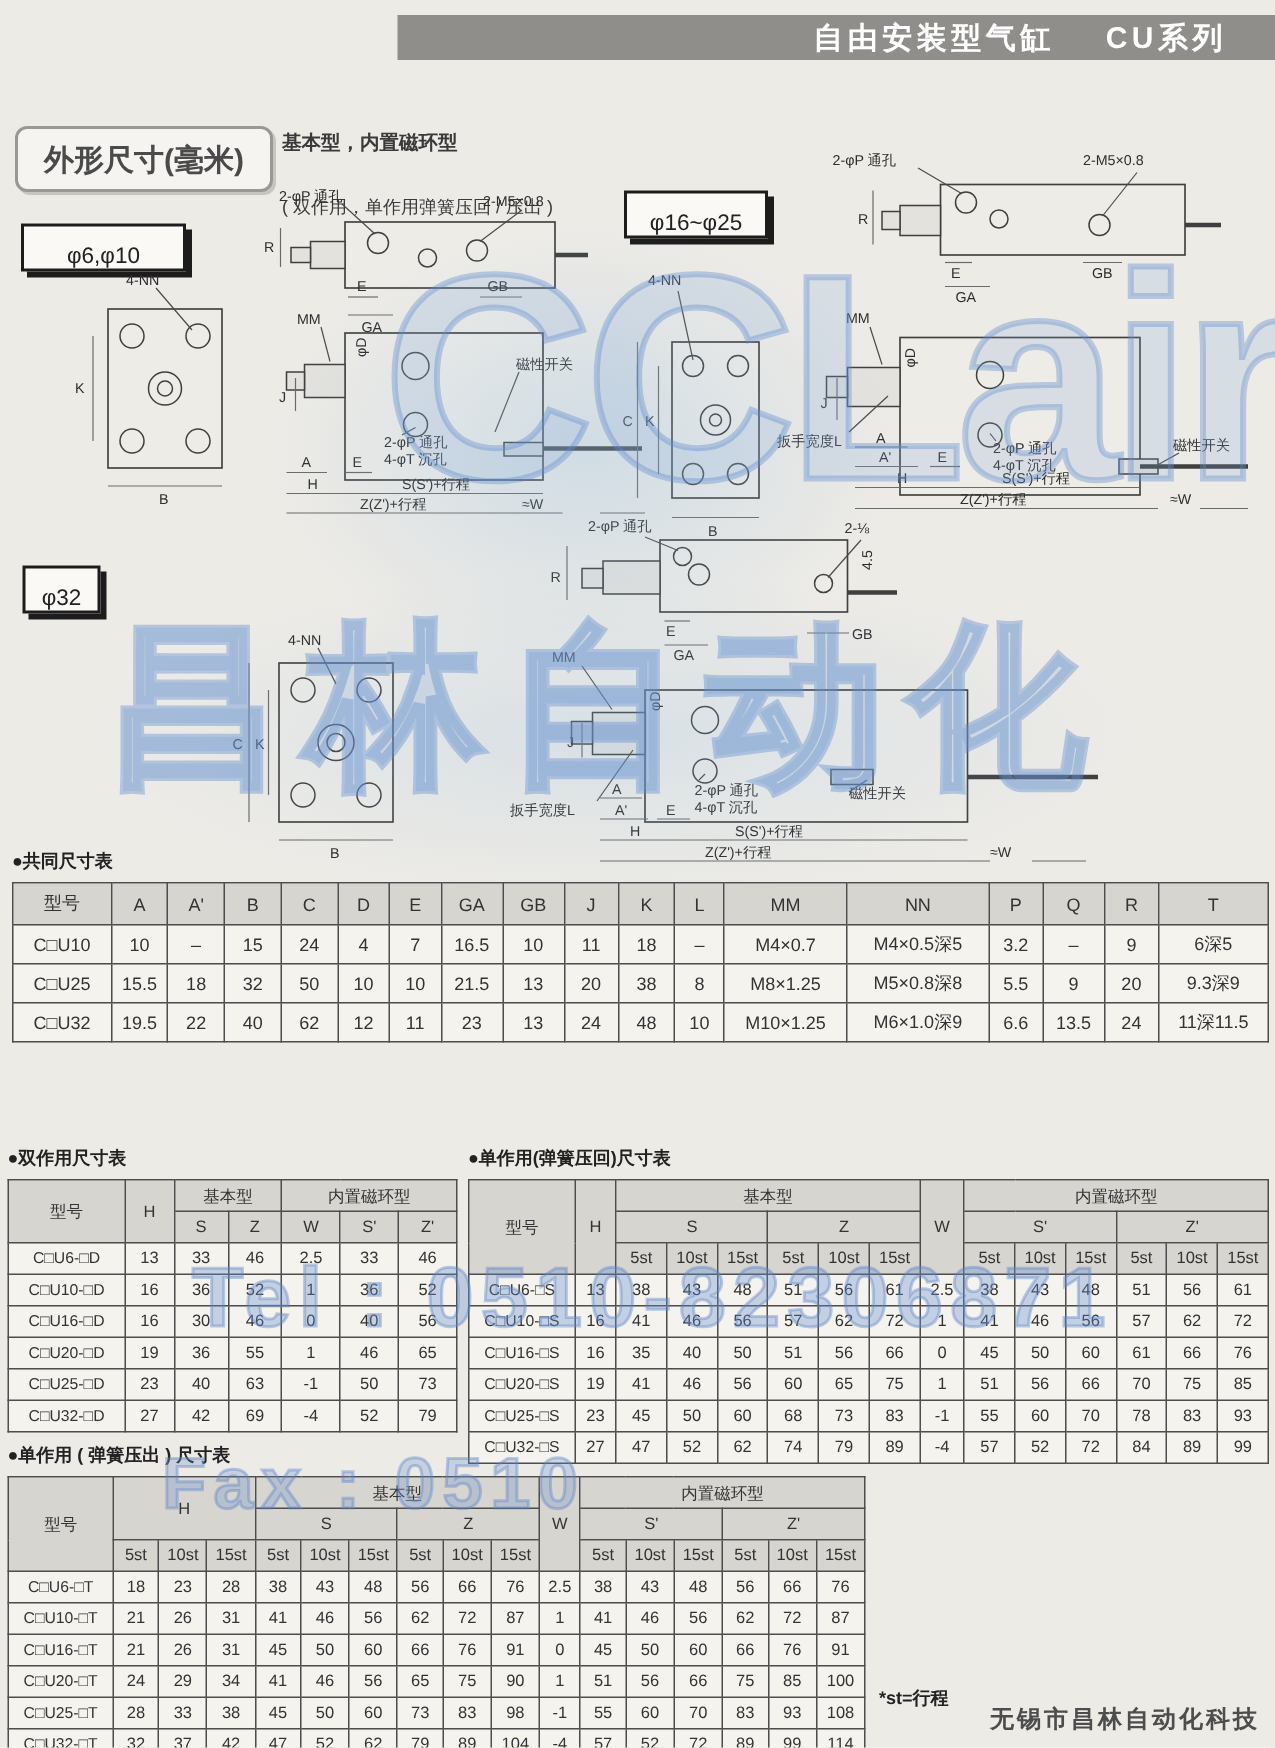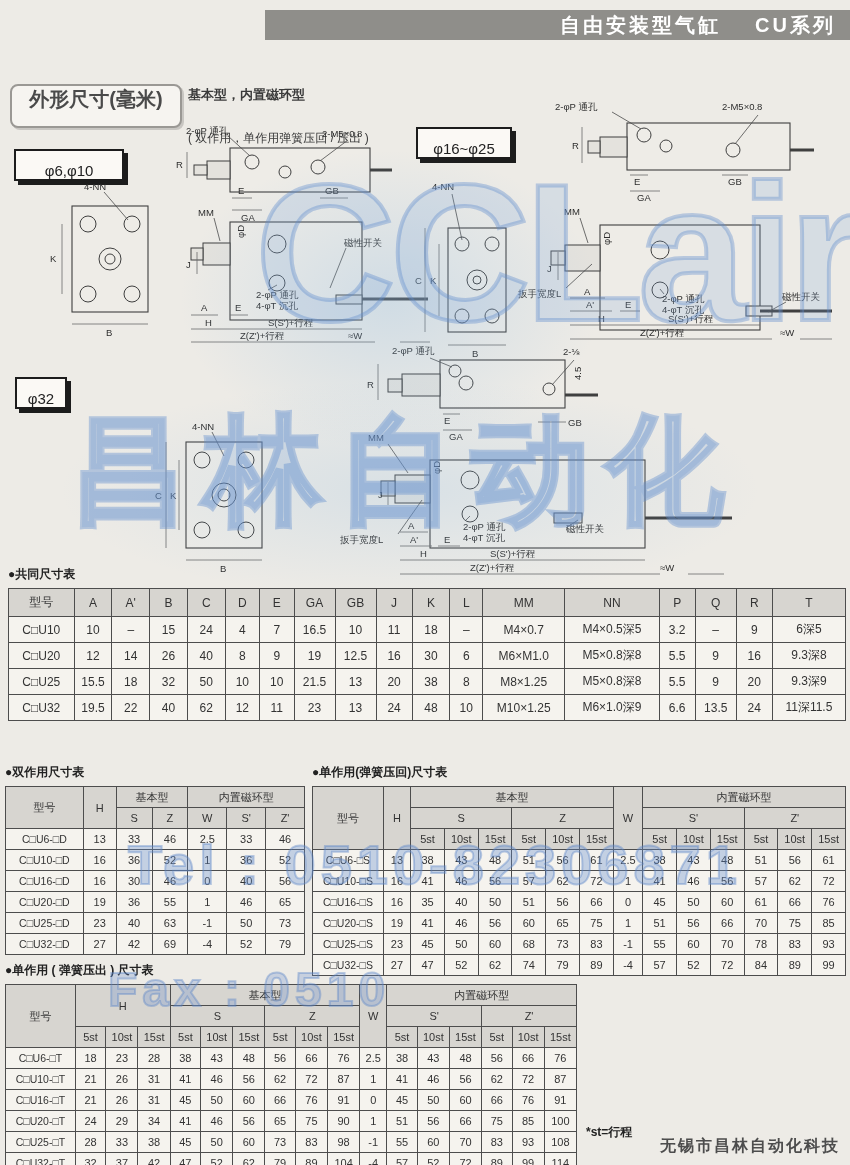--- a/index.html
+++ b/index.html
@@ -1,25 +1,25 @@
 <!DOCTYPE html>
 <html><head>
 <meta charset="utf-8">
 <style>
   html,body{margin:0;padding:0;}
   #page{position:relative;width:850px;height:1165px;background:#edebe6;overflow:hidden;
         font-family:"Liberation Sans",sans-serif;color:#333;}
   
   #hdr-bar{position:absolute;left:265px;top:10px;width:585px;height:30px;background:#8f8e8a;
-           display:flex;align-items:center;justify-content:flex-end;gap:34px;padding-right:14px;box-sizing:border-box;}
+           display:flex;align-items:center;justify-content:flex-end;gap:34px;padding-right:32px;box-sizing:border-box;}
   #hdr-bar span{color:#fff;font-size:20px;font-weight:bold;letter-spacing:3px;}
   
   #sec-box{position:absolute;left:10px;top:84px;width:168px;height:40px;background:#f6f4f0;
            border:2px solid #9a9894;border-radius:8px;box-shadow:2px 2px 0 #c8c6c2;
-           display:flex;align-items:flex-start;justify-content:center;font-size:20px;font-weight:bold;color:#4a4a4a;}
+           display:flex;align-items:center;justify-content:center;font-size:20px;font-weight:bold;color:#4a4a4a;}
   #sec-note1{position:absolute;left:188px;top:86px;font-size:13px;font-weight:bold;color:#3a3a3a;}
   #sec-note2{position:absolute;left:188px;top:105px;font-size:12px;color:#3a3a3a;margin-top:25px;}
   .bore-box{position:absolute;background:#fbf9f5;border:2px solid #1c1c1c;box-shadow:4px 4px 0 #1c1c1c;
             display:flex;align-items:flex-end;justify-content:center;font-size:15px;color:#222;}
   #bore-6{left:14px;top:149px;width:106px;height:28px;}
   #bore-16{left:416px;top:127px;width:92px;height:28px;}
   #bore-32{left:15px;top:377px;width:48px;height:28px;}
   
   #drawings{position:absolute;left:0;top:60px;width:850px;height:530px;}
   #drawings text{font-size:9.5px;fill:#2e2e2e;font-family:"Liberation Sans",sans-serif;}
@@ -366,40 +366,20 @@
             <td>18</td>
             <td>–</td>
             <td>M4×0.7</td>
             <td>M4×0.5深5</td>
             <td>3.2</td>
             <td>–</td>
             <td>9</td>
             <td>6深5</td>
           </tr>
           <tr>
-            <td>C□U20</td>
-            <td>12</td>
-            <td>14</td>
-            <td>26</td>
-            <td>40</td>
-            <td>8</td>
-            <td>9</td>
-            <td>19</td>
-            <td>12.5</td>
-            <td>16</td>
-            <td>30</td>
-            <td>6</td>
-            <td>M6×M1.0</td>
-            <td>M5×0.8深8</td>
-            <td>5.5</td>
-            <td>9</td>
-            <td>16</td>
-            <td>9.3深8</td>
-          </tr>
-          <tr>
             <td>C□U25</td>
             <td>15.5</td>
             <td>18</td>
             <td>32</td>
             <td>50</td>
             <td>10</td>
             <td>10</td>
             <td>21.5</td>
             <td>13</td>
             <td>20</td>

